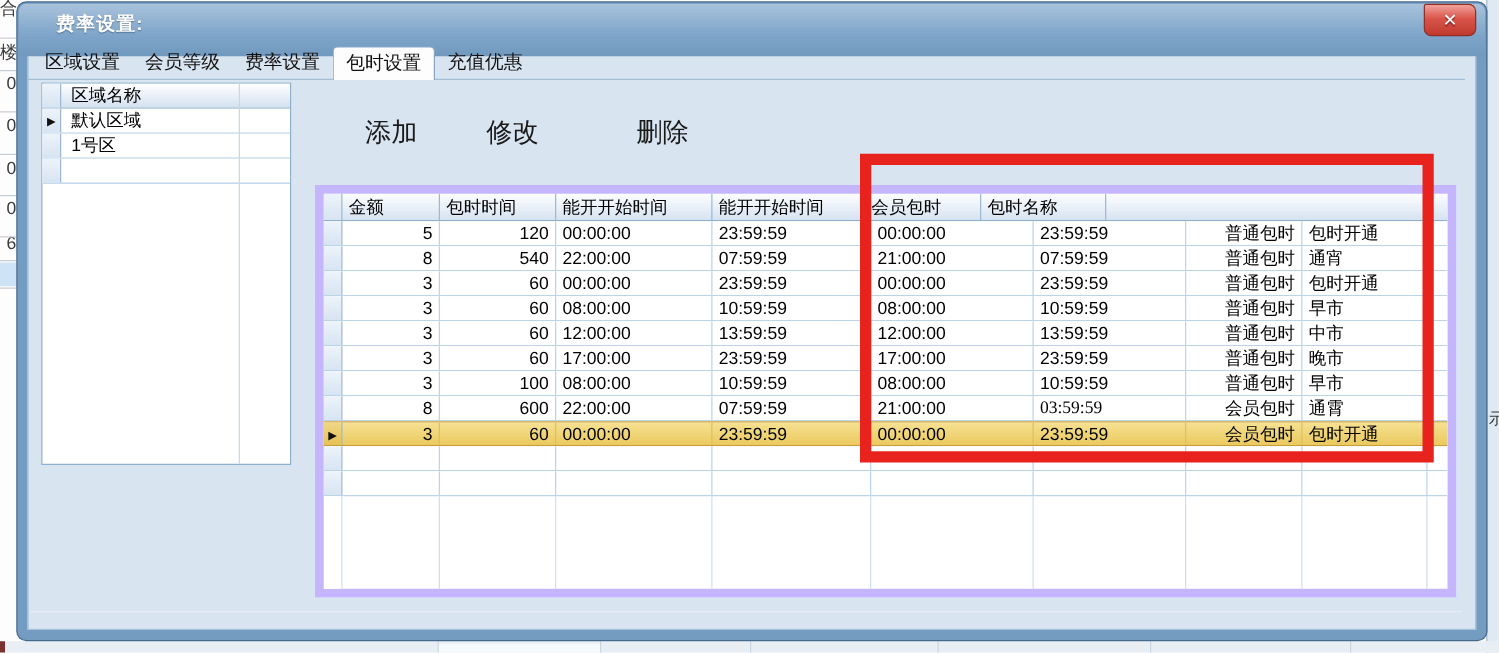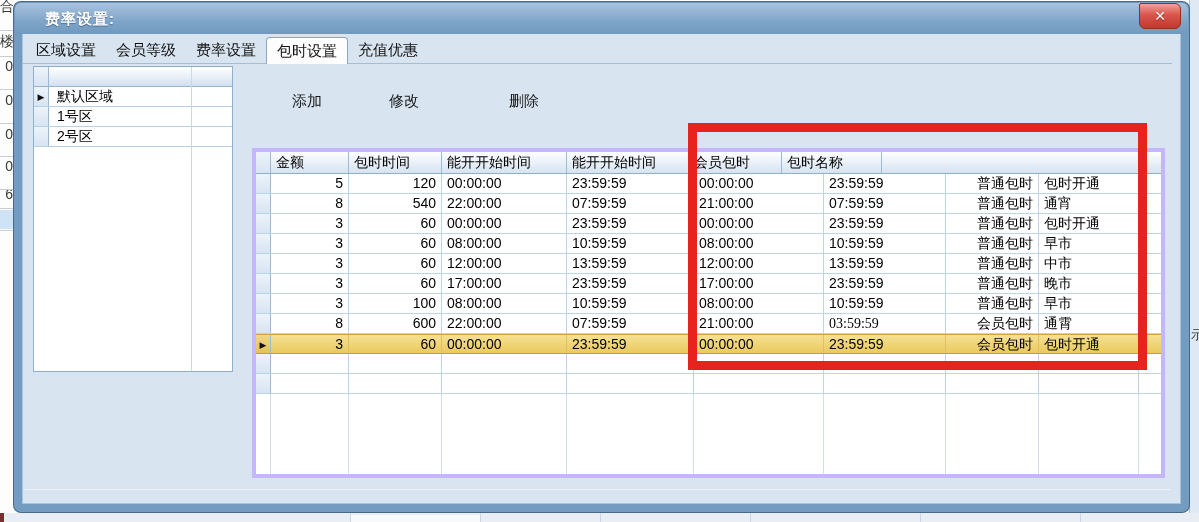--- a/index.html
+++ b/index.html
@@ -19,21 +19,21 @@
     color:#333; font-size:13px; }
   .bg-bottom { position:absolute; left:0; top:513px; width:1199px; height:9px; background:#e9eef4; }
   .bg-bottom .vline { position:absolute; top:0; width:1px; height:9px; background:#ccd6e2; }
   .bg-bottom .lightblock { position:absolute; left:350px; top:2px; width:130px; height:7px; background:#f7fafc; }
   .bg-bottom .redcorner { position:absolute; left:0; top:0; width:4px; height:9px; background:#7a3030; }
 
   
   .dialog-frame { position:absolute; left:14px; top:2px; width:1175px; height:510px;
     background:#d8e4f0; border:8px solid #749cc0; border-radius:7px;
     box-shadow:inset 0 0 0 1px #a8c4dc, 0 0 0 1px #44698c; }
-  .titlebar { position:absolute; left:15px; top:3px; width:1173px; height:31px;
+  .titlebar { position:absolute; left:15px; top:3px; width:1173px; height:42px;
     background:linear-gradient(#a9c2dc,#7ea5c9 60%,#7199bf);
     border-radius:6px 6px 0 0; }
   .title-text { position:absolute; left:30px; top:7px; color:#fff; font-weight:bold;
     font-size:15px; letter-spacing:1px; text-shadow:0 1px 1px rgba(20,40,70,.45); }
   .close-btn { position:absolute; left:1139px; top:3px; width:42px; height:26px;
     background:linear-gradient(#f0a29b,#d9554b 45%,#c0392f);
     border:1px solid #8f2f28; border-radius:2px 6px 6px 6px;
     color:#fff; font-weight:bold; font-size:14px; text-align:center; line-height:24px;
     text-shadow:0 1px 1px rgba(60,0,0,.5); cursor:default; }
 
@@ -51,27 +51,27 @@
   .rl-header { display:flex; height:20px; background:linear-gradient(#ffffff,#d3e1f0);
     border-bottom:1px solid #96b4cf; font-size:14px; line-height:19px; }
   .rl-sel { width:15px; flex:none; background:linear-gradient(#edf3fa,#d7e4f2);
     border-right:1px solid #9db9d4; text-align:center; font-size:9px; line-height:20px; color:#111; }
   .rl-name { flex:1; padding-left:8px; }
   .rl-row { display:flex; height:20px; font-size:14px; line-height:19px;
     border-bottom:1px solid #b7d0e8; background:#fff; }
   .rl-coldiv { position:absolute; left:157px; top:0; width:1px; height:100%; background:#c6d9ec; }
 
   
-  .tool-btn { position:absolute; top:92px; font-size:15px; color:#1a1a1a; background:transparent;
+  .tool-btn { position:absolute; top:92px; font-size:21px; color:#1a1a1a; background:transparent;
     border:none; font-family:inherit; cursor:default; }
   .btn-add { left:292px; } .btn-modify { left:389px; } .btn-delete { left:509px; }
 
   
   .grid { position:absolute; left:252px; top:148px; width:913px; height:330px;
-    background:#fff; border:4px solid #c4b5fd; overflow:hidden; }
+    background:#fff; border:7px solid #c4b5fd; overflow:hidden; }
   .g-header { display:flex; height:22px; background:linear-gradient(#fdfeff,#d6e3f1);
     border-bottom:1px solid #8fb0cc; font-size:14px; line-height:21px; color:#000; }
   .g-hcell { flex:none; padding:0 5px; border-right:1px solid #9db9d4; white-space:nowrap; overflow:hidden; }
   .g-hsel { flex:none; width:15px; background:linear-gradient(#edf3fa,#d7e4f2); border-right:1px solid #9db9d4; }
   .g-hfill { flex:1; }
   .g-row { display:flex; height:20px; font-size:14px; line-height:19px; background:#fff;
     border-bottom:1px solid #bcd4ea; color:#000; }
   .g-cell { flex:none; padding:0 5px; border-right:1px solid #bcd4ea; white-space:nowrap; overflow:hidden; }
   .g-cell.r { text-align:right; }
   .g-selcell { flex:none; width:15px; background:linear-gradient(#edf3fa,#d7e4f2);
@@ -140,33 +140,33 @@
       <div class="tab">区域设置</div>
       <div class="tab">会员等级</div>
       <div class="tab">费率设置</div>
       <div class="tab active">包时设置</div>
       <div class="tab">充值优惠</div>
     </div>
 
   <div class="region-list">
     <div class="rl-header">
       <div class="rl-sel"></div>
+      <div class="rl-name">区域名称</div>
     </div>
     <div>
         <div class="rl-row">
           <div class="rl-sel">▶</div>
           <div class="rl-name">默认区域</div>
         </div>
         <div class="rl-row">
           <div class="rl-sel"></div>
           <div class="rl-name">1号区</div>
         </div>
         <div class="rl-row">
           <div class="rl-sel"></div>
-          <div class="rl-name">2号区</div>
         </div>
       </div>
     <div class="rl-coldiv"></div>
   </div>
 
   <button class="tool-btn btn-add">添加</button>
   <button class="tool-btn btn-modify">修改</button>
   <button class="tool-btn btn-delete">删除</button>
 
   <div class="grid">

